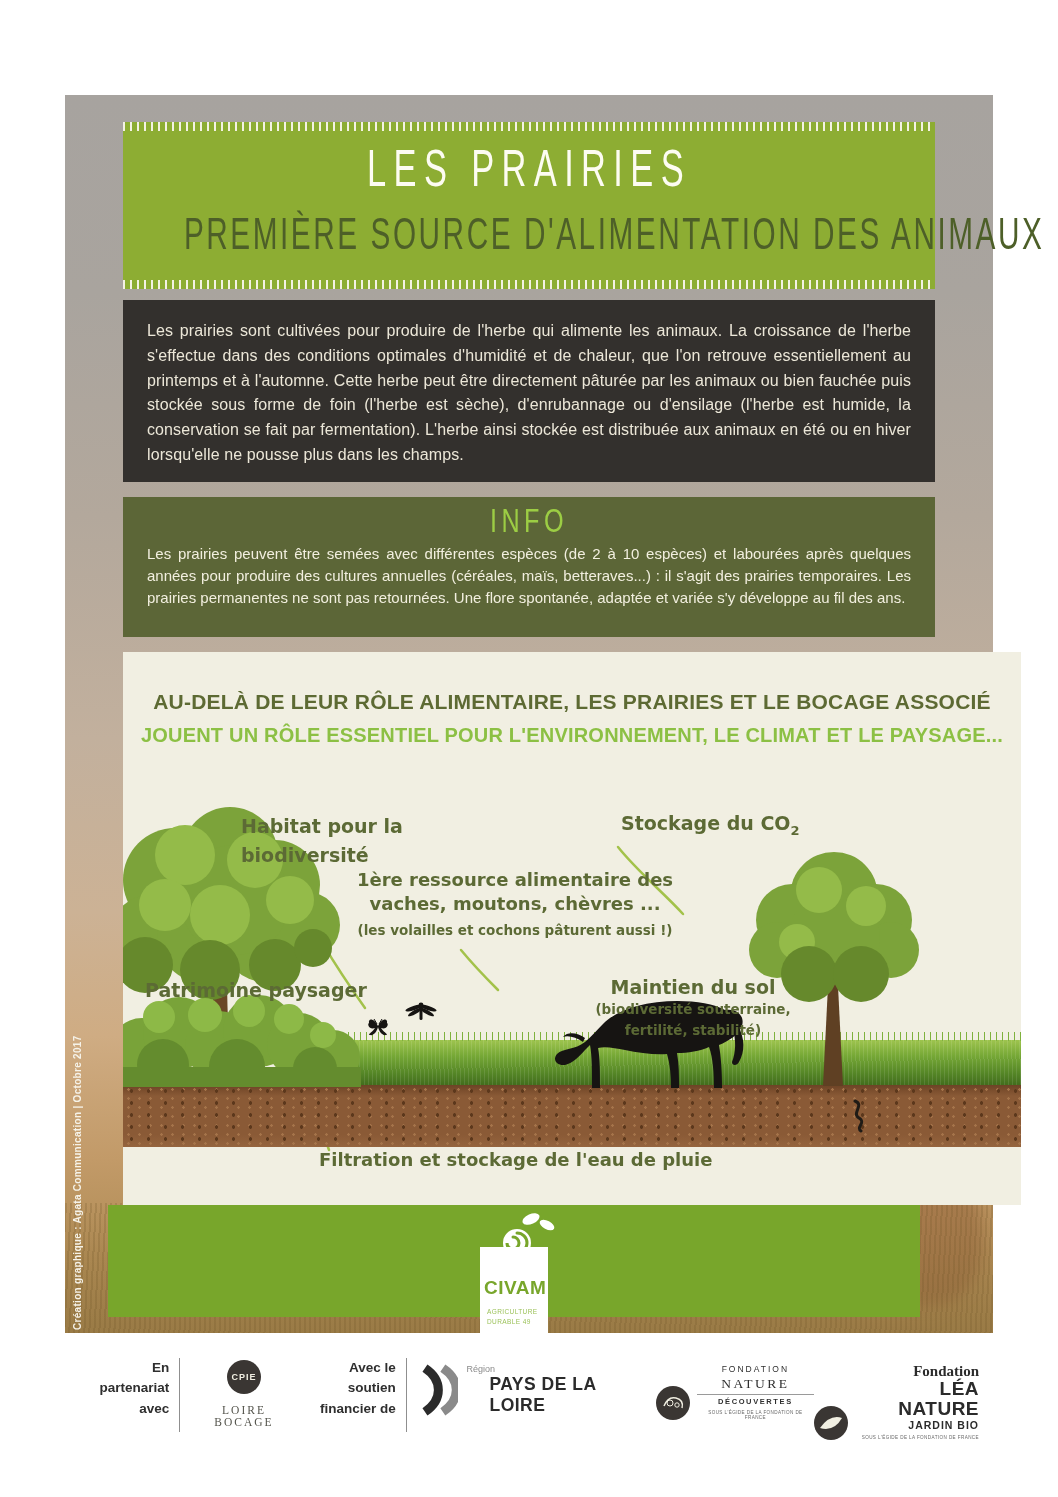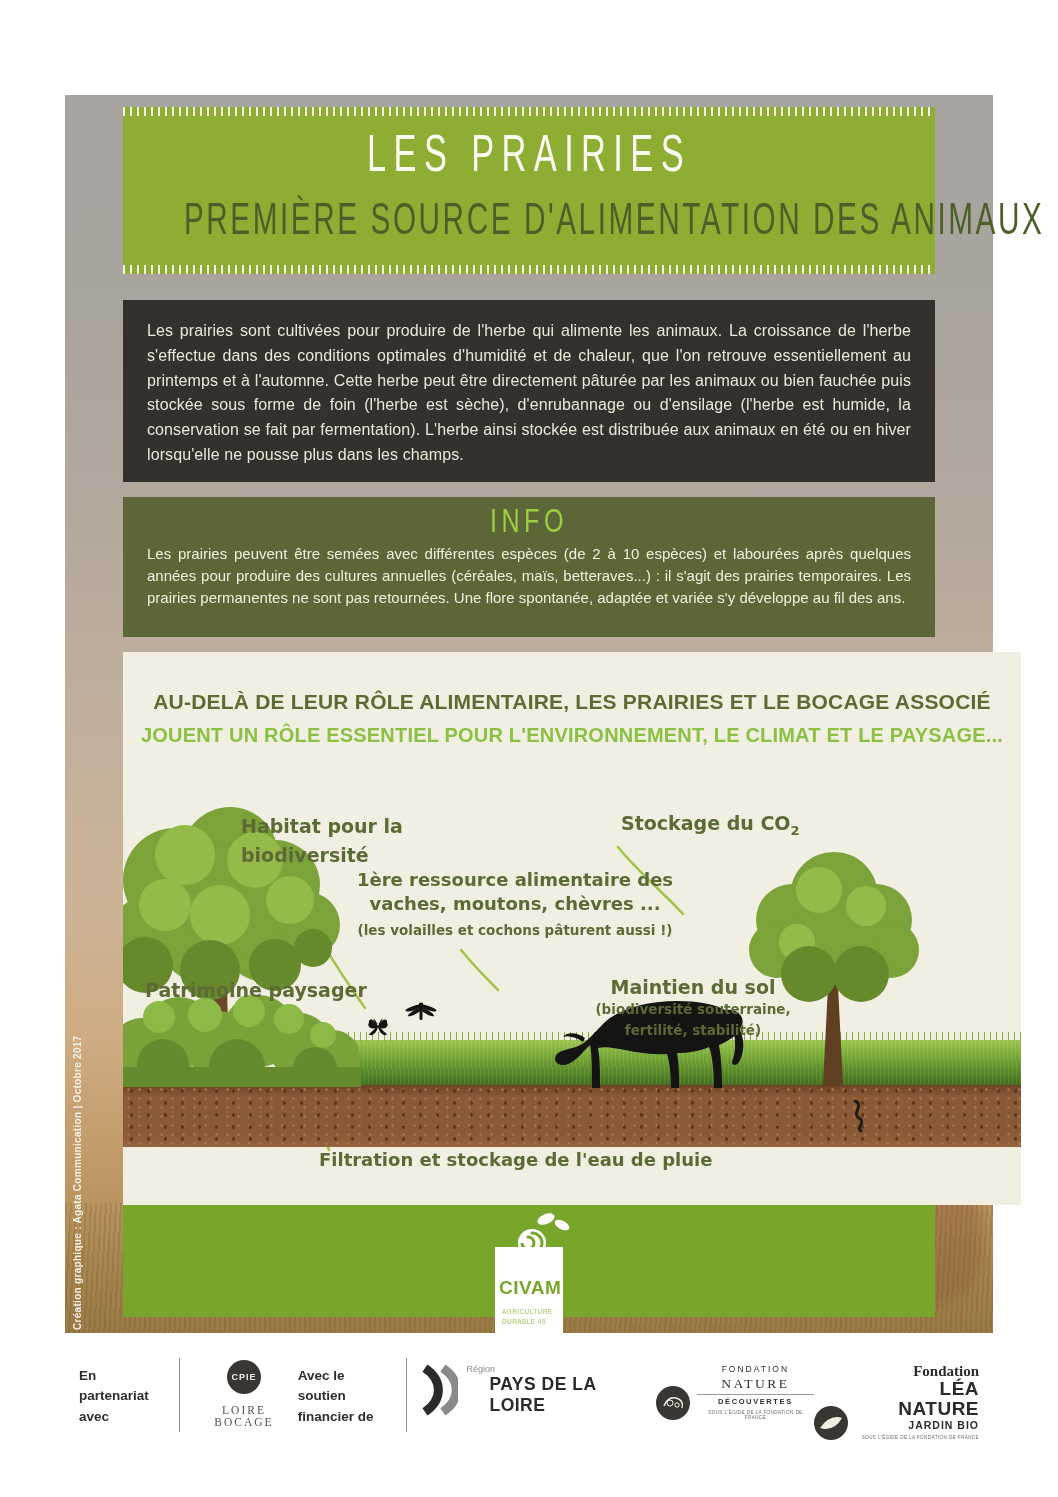--- a/index.html
+++ b/index.html
@@ -20,21 +20,21 @@
   .ph-grassband { position:absolute; left:0; bottom:0; width:100%; height:130px;
     background:repeating-linear-gradient(93deg, rgba(110,84,38,.22) 0 2px, rgba(0,0,0,0) 2px 5px),
                linear-gradient(180deg, rgba(0,0,0,0) 0%, rgba(120,92,44,.25) 100%); }
 
   
   .credit { position:absolute; left:72px; top:1330px; width:258px; height:14px;
     transform:rotate(-90deg); transform-origin:left top;
     color:#f5f2e8; font-size:10px; font-weight:bold; letter-spacing:.3px; white-space:nowrap; }
 
   
-  .banner { position:absolute; left:123px; top:107px; width:812px; height:167px; background:#8dad33; }
+  .banner { position:absolute; left:123px; top:122px; width:812px; height:167px; background:#8dad33; }
   .banner::before, .banner::after { content:""; position:absolute; left:0; width:100%; height:9px;
     background:repeating-linear-gradient(90deg,#f4f2e4 0 2px, rgba(0,0,0,0) 2px 7px); }
   .banner::before { top:0; }
   .banner::after { bottom:0; }
   .banner-title { position:absolute; top:22px; left:0; width:100%; text-align:center;
     color:#fdfcf2; font-size:42px; letter-spacing:9px; transform:scale(.82,1.25); }
   .banner-subtitle { position:absolute; top:92px; left:0; width:100%; text-align:center;
     color:#4d5f28; font-size:35px; letter-spacing:3px; transform:scale(.85,1.25); white-space:nowrap; }
 
   
@@ -77,31 +77,31 @@
   .lbl-co2 { left:498px; top:160px; font-size:19px; }
   .lbl-co2 sub { font-size:13px; }
   .lbl-resource { left:226px; top:216px; width:332px; text-align:center; font-size:18px; line-height:1.35; }
   .lbl-resource .note { font-size:13.5px; margin-top:4px; }
   .lbl-patrimoine { left:22px; top:327px; font-size:19px; }
   .lbl-maintien { left:468px; top:324px; width:204px; text-align:center; font-size:19px; line-height:1.2; }
   .lbl-maintien .sub { font-size:13.5px; font-weight:bold; line-height:1.55; }
   .lbl-filtration { left:196px; top:497px; font-size:18px; }
 
   
-  .band { position:absolute; left:123px; top:1205px; width:812px; height:112px; background:#78a62b; }
+  .band { position:absolute; left:108px; top:1205px; width:812px; height:112px; background:#78a62b; }
   .civam { position:absolute; left:50%; top:6px; transform:translateX(-50%); width:90px; text-align:center; }
   .civam-sprout { display:block; margin:0 auto -12px 28px; }
   .civam-box { position:relative; margin:0 auto; width:68px; background:#ffffff; padding:30px 4px 8px 4px; }
   .civam-name { color:#78a62b; font-size:19px; font-weight:bold; letter-spacing:.5px; }
   .civam-tag { margin-top:8px; color:#9cc25a; font-size:6.5px; letter-spacing:.4px; text-align:left; padding-left:3px; line-height:1.5; }
 
   
   .partners { position:absolute; left:65px; top:1350px; width:928px; height:95px; background:#ffffff;
     display:flex; align-items:flex-start; justify-content:space-between; padding:8px 14px 0 14px; }
-  .p-label { font-size:13.5px; font-weight:bold; color:#2f2f2f; text-align:left; line-height:1.5; margin-top:8px; }
+  .p-label { font-size:13.5px; font-weight:bold; color:#2f2f2f; text-align:right; line-height:1.5; }
   .p-div { width:1px; height:74px; background:#8f8f8f; margin:0 10px; }
   .cpie { text-align:center; margin-top:2px; }
   .cpie-circle { width:34px; height:34px; border-radius:50%; background:#3a3633; color:#f1efe2;
     font-size:9px; font-weight:bold; display:flex; align-items:center; justify-content:center; margin:0 auto; letter-spacing:1px; }
   .cpie-name { margin-top:10px; font-family:"Liberation Serif", serif; font-size:11.5px; color:#54544c; letter-spacing:2px; }
   .pdll { display:flex; align-items:center; margin-top:6px; }
   .pdll-text { margin-left:8px; }
   .pdll-region { font-size:9px; color:#8a8a8a; }
   .pdll-name { font-size:17.5px; font-weight:bold; color:#2b2b2b; letter-spacing:.5px;margin-left:23px; }
   .anjou { text-align:center; margin-top:4px; }

